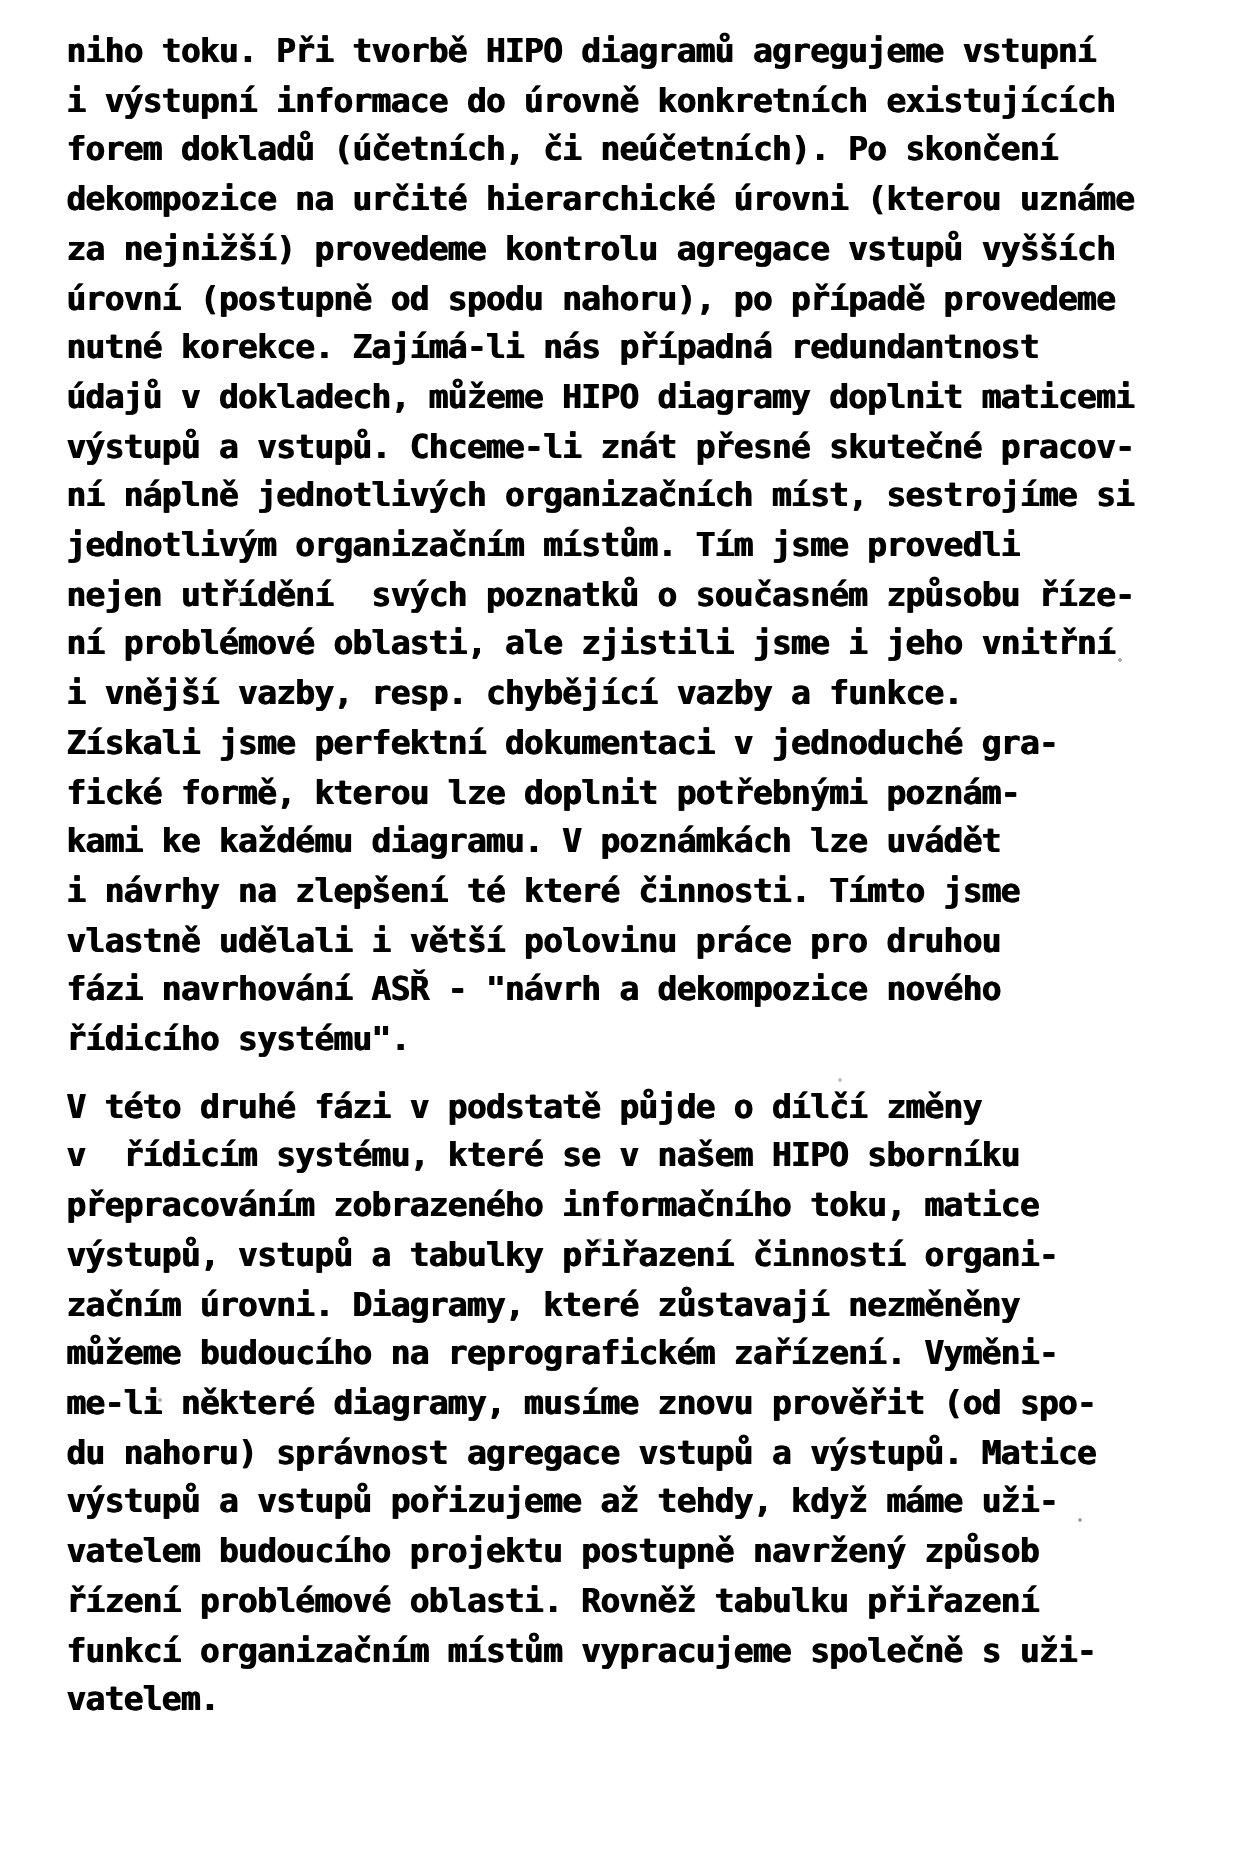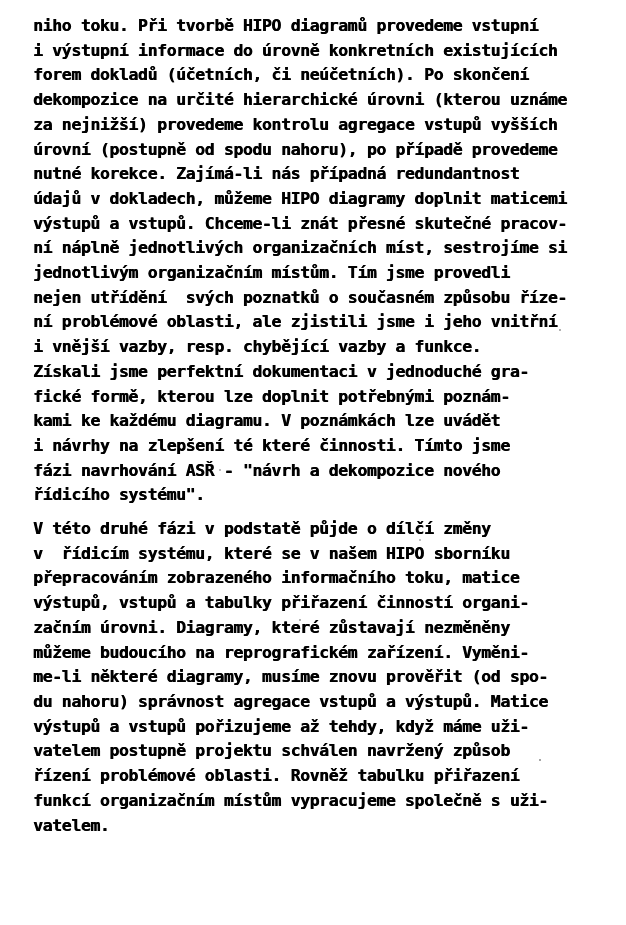--- a/index.html
+++ b/index.html
@@ -41,50 +41,51 @@
   .paragraph { margin: 0; }
   .paragraph + .paragraph { margin-top: 9px; }
   .line { white-space: pre; }
 </style>
 </head>
 <body>
 
 <div class="page">
   <div class="text-block">
     <div class="paragraph">
-        <div class="line">niho toku. Při tvorbě HIPO diagramů provedeme vstupní</div>
+        <div class="line">niho toku. Při tvorbě HIPO diagramů agregujeme vstupní</div>
         <div class="line">i výstupní informace do úrovně konkretních existujících</div>
         <div class="line">forem dokladů (účetních, či neúčetních). Po skončení</div>
         <div class="line">dekompozice na určité hierarchické úrovni (kterou uznáme</div>
         <div class="line">za nejnižší) provedeme kontrolu agregace vstupů vyšších</div>
         <div class="line">úrovní (postupně od spodu nahoru), po případě provedeme</div>
         <div class="line">nutné korekce. Zajímá-li nás případná redundantnost</div>
         <div class="line">údajů v dokladech, můžeme HIPO diagramy doplnit maticemi</div>
         <div class="line">výstupů a vstupů. Chceme-li znát přesné skutečné pracov-</div>
         <div class="line">ní náplně jednotlivých organizačních míst, sestrojíme si</div>
         <div class="line">jednotlivým organizačním místům. Tím jsme provedli</div>
         <div class="line">nejen utřídění  svých poznatků o současném způsobu říze-</div>
         <div class="line">ní problémové oblasti, ale zjistili jsme i jeho vnitřní</div>
         <div class="line">i vnější vazby, resp. chybějící vazby a funkce.</div>
         <div class="line">Získali jsme perfektní dokumentaci v jednoduché gra-</div>
         <div class="line">fické formě, kterou lze doplnit potřebnými poznám-</div>
         <div class="line">kami ke každému diagramu. V poznámkách lze uvádět</div>
         <div class="line">i návrhy na zlepšení té které činnosti. Tímto jsme</div>
+        <div class="line">vlastně udělali i větší polovinu práce pro druhou</div>
         <div class="line">fázi navrhování ASŘ - "návrh a dekompozice nového</div>
         <div class="line">řídicího systému".</div>
       </div>
     <div class="paragraph">
         <div class="line">V této druhé fázi v podstatě půjde o dílčí změny</div>
         <div class="line">v  řídicím systému, které se v našem HIPO sborníku</div>
         <div class="line">přepracováním zobrazeného informačního toku, matice</div>
         <div class="line">výstupů, vstupů a tabulky přiřazení činností organi-</div>
         <div class="line">začním úrovni. Diagramy, které zůstavají nezměněny</div>
         <div class="line">můžeme budoucího na reprografickém zařízení. Vyměni-</div>
         <div class="line">me-li některé diagramy, musíme znovu prověřit (od spo-</div>
         <div class="line">du nahoru) správnost agregace vstupů a výstupů. Matice</div>
         <div class="line">výstupů a vstupů pořizujeme až tehdy, když máme uži-</div>
-        <div class="line">vatelem postupně projektu schválen navržený způsob</div>
+        <div class="line">vatelem budoucího projektu postupně navržený způsob</div>
         <div class="line">řízení problémové oblasti. Rovněž tabulku přiřazení</div>
         <div class="line">funkcí organizačním místům vypracujeme společně s uži-</div>
         <div class="line">vatelem.</div>
       </div>
   </div>
 </div>
 
 </body></html>

